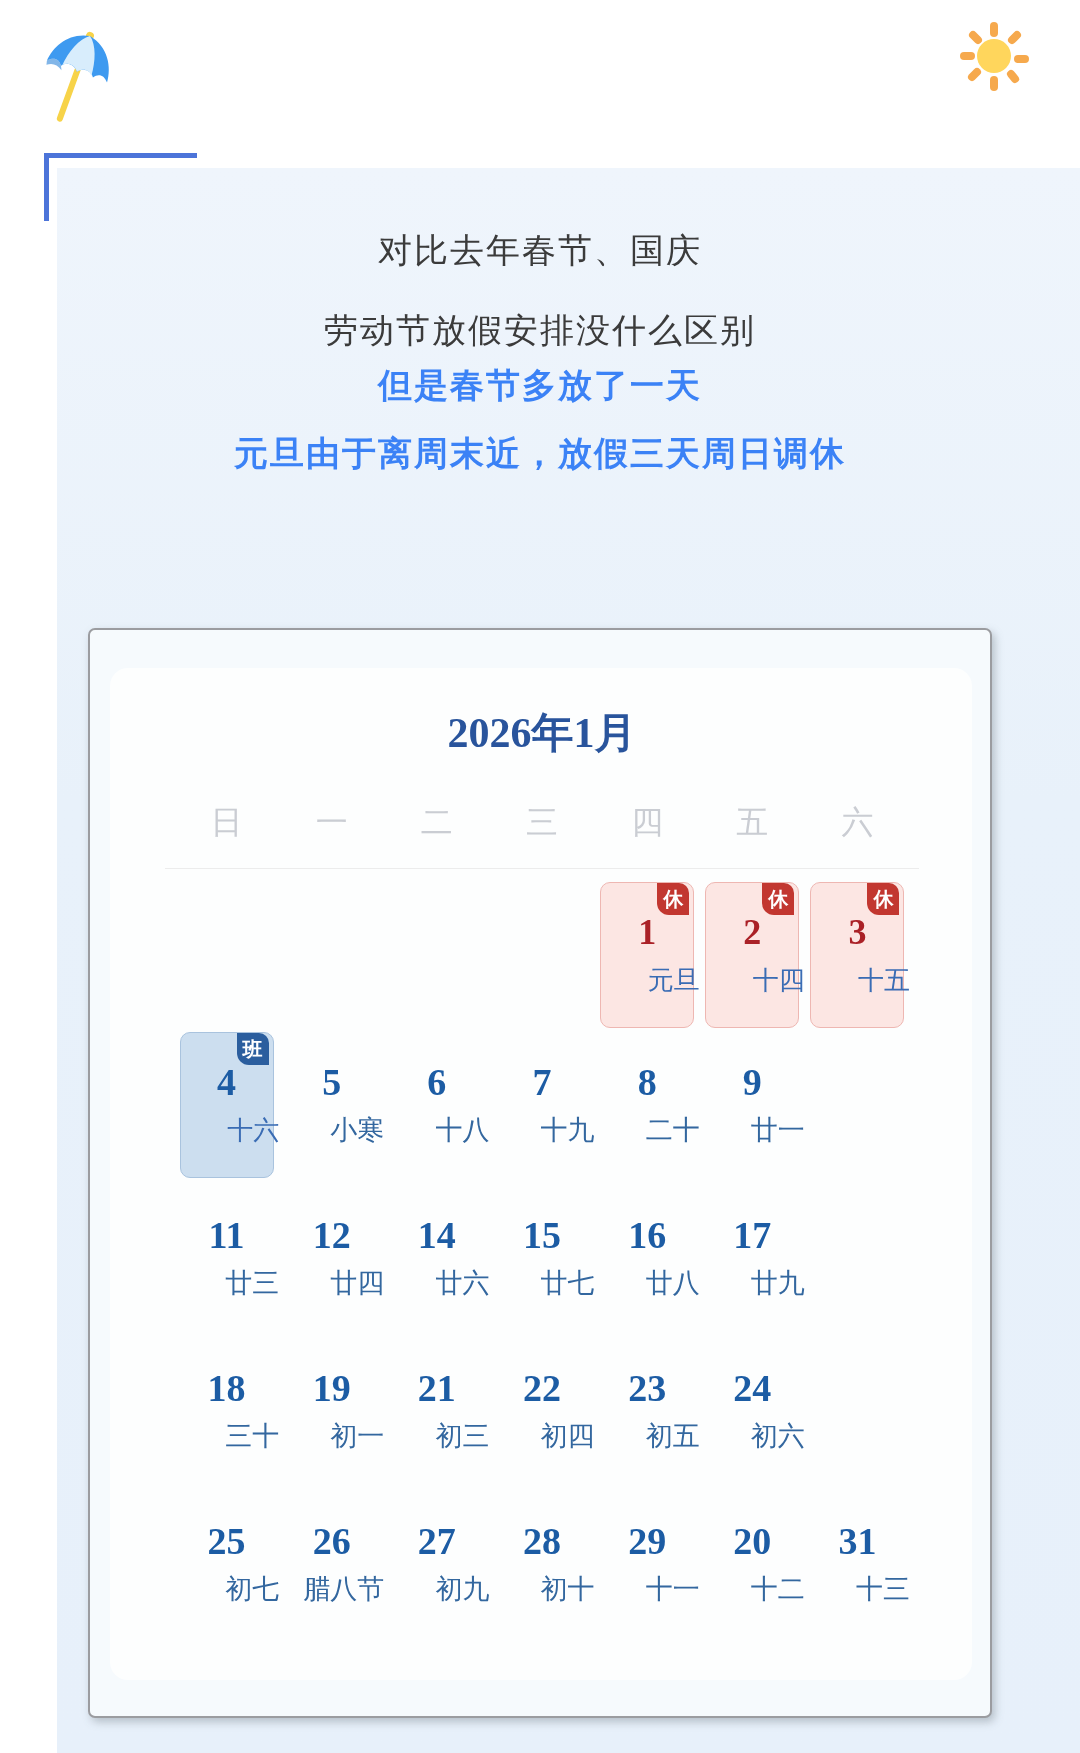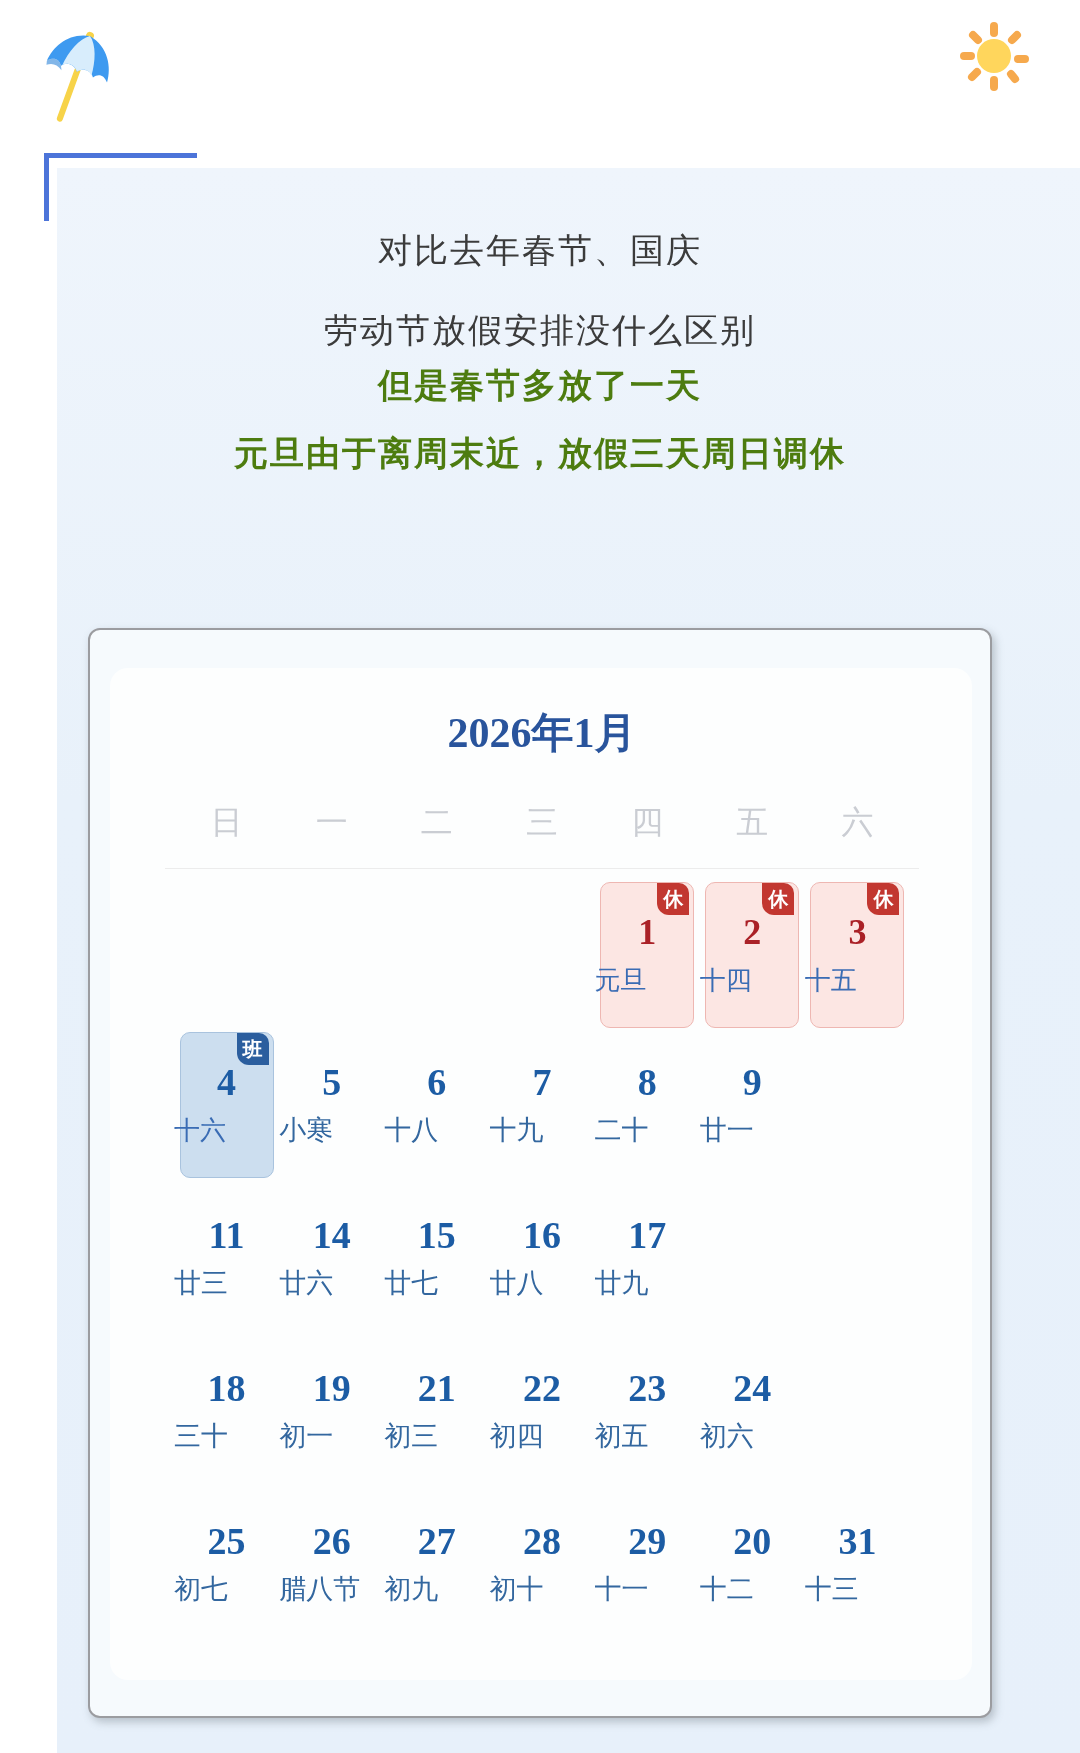--- a/index.html
+++ b/index.html
@@ -6,41 +6,41 @@
   .page{position:relative;width:1080px;height:1753px;overflow:hidden;background:#ffffff;
         font-family:"Liberation Sans","DejaVu Sans",sans-serif;}
   
   .bg-panel{position:absolute;left:57px;top:168px;right:0;bottom:0;
             background:linear-gradient(180deg,#eff5fc 0%,#e8f1fa 40%,#e7f0fa 100%);}
   .accent-h{position:absolute;left:44px;top:153px;width:153px;height:5px;background:#4c74d9;}
   .accent-v{position:absolute;left:44px;top:153px;width:5px;height:68px;background:#4c74d9;}
   
   .intro-line{position:absolute;left:0;width:1080px;text-align:center;
               color:#3b3b3b;font-size:34px;letter-spacing:2px;font-weight:500;}
-  .intro-line.red{color:#4d7c0f;font-weight:bold;}
+  .intro-line.red{color:#3b82f6;font-weight:bold;}
   
   .card{position:absolute;left:88px;top:628px;width:900px;height:1086px;
-        background:#f6fafd;border:2px solid #9b9ca0;border-radius:12px;
+        background:#f6fafd;border:2px solid #9b9ca0;border-radius:7px;
         box-shadow:3px 4px 8px rgba(90,100,110,.35);overflow:hidden;}
   .card-inner{position:absolute;left:20px;top:38px;width:862px;height:1012px;
               background:#fdfefe;border-radius:18px;}
   .cal-title{position:absolute;left:0;top:703px;width:1080px;height:56px;line-height:56px;
              text-align:center;color:#29549c;font-weight:bold;font-size:42px;
              font-family:"Liberation Serif","DejaVu Serif",serif;}
   .weekday-row,.week-row{position:absolute;left:172px;width:736px;
              display:grid;grid-template-columns:repeat(7,1fr);}
   .weekday-row{top:797px;height:46px;}
   .wd{text-align:center;color:#cacdd3;font-size:32px;line-height:46px;}
   .divider{position:absolute;left:163px;top:866px;width:754px;height:1px;background:#ececec;}
   .week-row{height:152px;}
   .slot{position:relative;height:152px;}
   .num{position:absolute;top:30px;left:0;width:100%;text-align:center;
        font-family:"Liberation Serif","DejaVu Serif",serif;font-weight:bold;
        font-size:38px;color:#1c5ca4;line-height:44px;}
-  .lunar{position:absolute;top:84px;left:0;width:100%;text-align:left;
+  .lunar{position:absolute;top:84px;left:0;width:100%;text-align:right;
          font-size:27px;color:#33679f;line-height:32px;}
   .daycell{position:absolute;left:50%;top:2px;transform:translateX(-50%);
            width:94px;height:146px;border-radius:10px;box-sizing:border-box;}
   .daycell.rest{background:#fce6e3;border:1px solid #eeb7b2;}
   .daycell.work{background:#ccdeef;border:1px solid #a9c3de;}
   .rest-num{color:#aa2127;font-size:36px;}
   .cell-lunar{color:#3a6cb4;font-size:26px;}
   .badge{position:absolute;top:0px;right:4px;width:32px;height:32px;line-height:32px;
          text-align:center;color:#fff;font-size:20px;font-weight:bold;
          border-radius:0 10px 0 12px;}
@@ -159,20 +159,24 @@
               <div class="num">9</div>
               <div class="lunar">廿一</div>
             </div>
           </div>
           <div class="week-row" style="top: 1181px;">
             <div class="slot">
               <div class="num">11</div>
               <div class="lunar">廿三</div>
             </div>
             <div class="slot">
+              <div class="num">12</div>
+              <div class="lunar">廿四</div>
+            </div>
+            <div class="slot">
               <div class="num">14</div>
               <div class="lunar">廿六</div>
             </div>
             <div class="slot">
               <div class="num">15</div>
               <div class="lunar">廿七</div>
             </div>
             <div class="slot">
               <div class="num">16</div>
               <div class="lunar">廿八</div>

